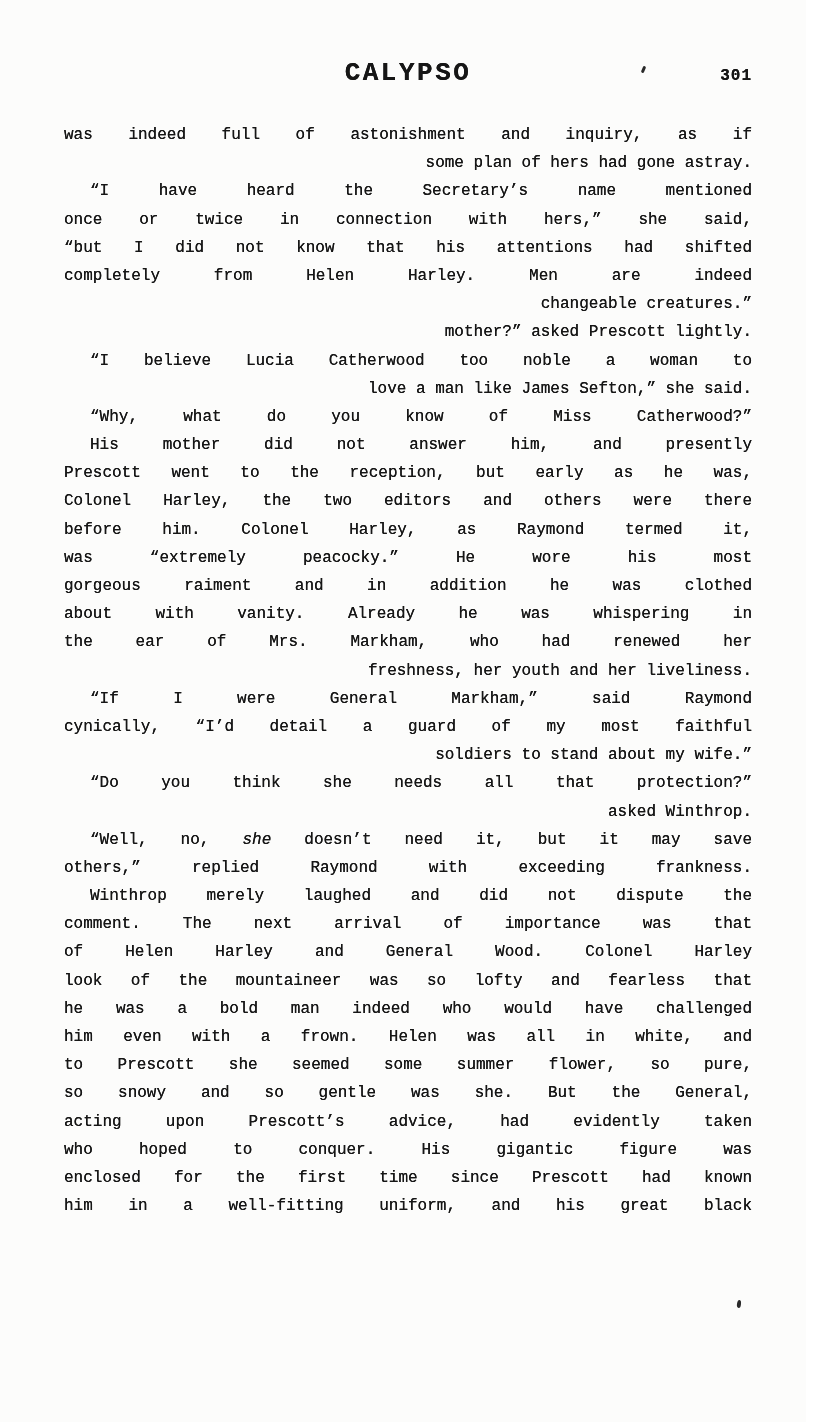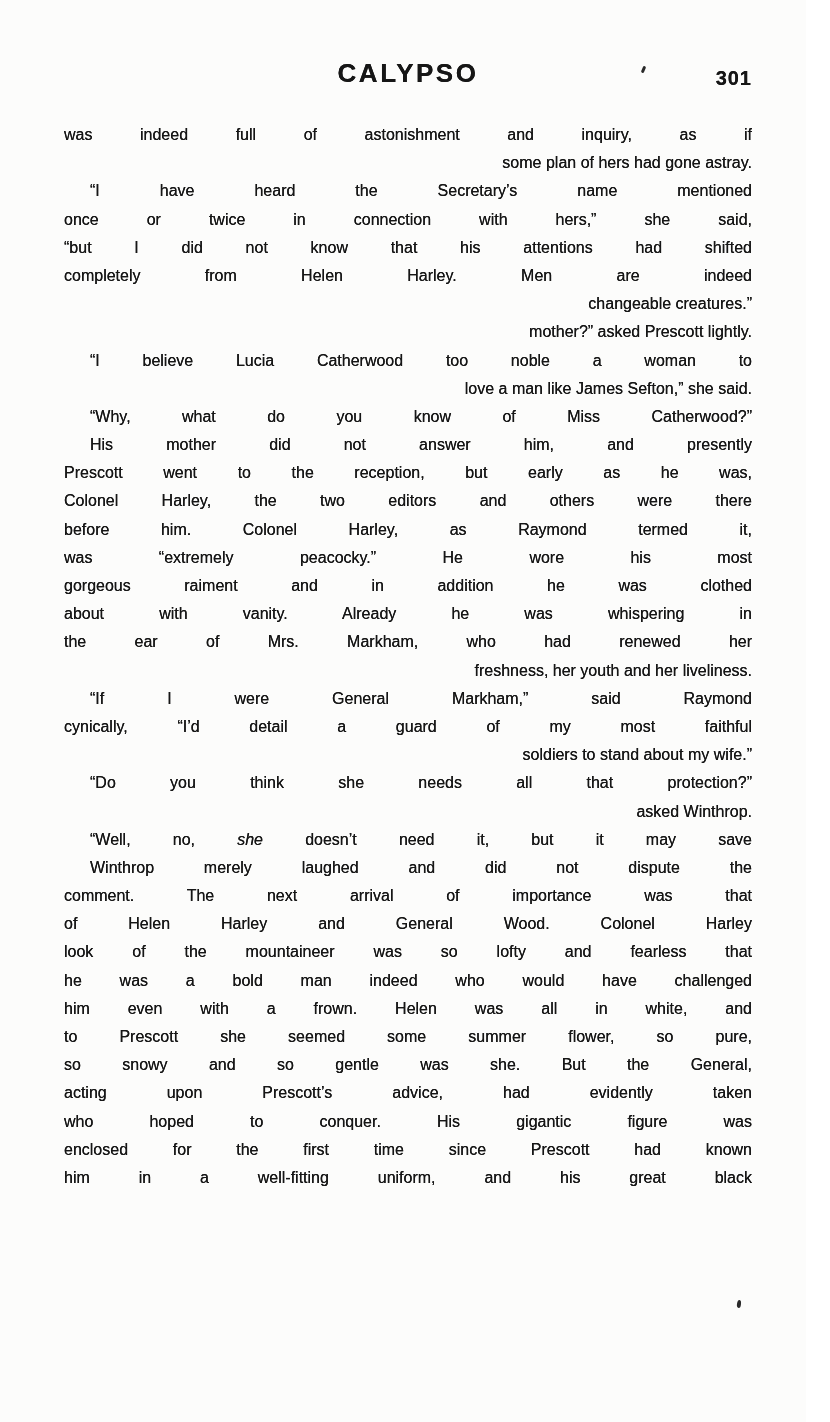--- a/index.html
+++ b/index.html
@@ -9,21 +9,21 @@
   html, body {
     margin: 0;
     padding: 0;
     background: #ffffff;
   }
   .page {
     position: relative;
     width: 806px;
     height: 1422px;
     background: var(--paper);
-    font-family: Liberation Sans, sans-serif;
+    font-family: Liberation Mono, monospace;
     color: var(--ink);
     overflow: hidden;
   }
   .running-head {
     position: absolute;
     top: 58px;
     left: 64px;
     width: 688px;
     height: 40px;
   }
@@ -32,21 +32,21 @@
     text-align: center;
     font-size: 26px;
     letter-spacing: 2.5px;
     font-weight: 600;
     text-shadow: 0 0 0.5px var(--ink);
   }
   .folio {
     position: absolute;
     top: 9px;
     right: 0;
-    font-size: 20px;
+    font-size: 16px;
     letter-spacing: 1px;
     font-weight: 600;
     text-shadow: 0 0 0.5px var(--ink);
   }
   .text-block {
     position: absolute;
     top: 121px;
     left: 64px;
     width: 688px;
     font-size: 16px;
@@ -124,20 +124,21 @@
       <div class="line justify"><span>gorgeous raiment and in addition he was clothed</span></div>
       <div class="line justify"><span>about with vanity. Already he was whispering in</span></div>
       <div class="line justify"><span>the ear of Mrs. Markham, who had renewed her</span></div>
       <div class="line"><span>freshness, her youth and her liveliness.</span></div>
       <div class="line justify indent"><span>“If I were General Markham,” said Raymond</span></div>
       <div class="line justify"><span>cynically, “I’d detail a guard of my most faithful</span></div>
       <div class="line"><span>soldiers to stand about my wife.”</span></div>
       <div class="line justify indent"><span>“Do you think she needs all that protection?”</span></div>
       <div class="line"><span>asked Winthrop.</span></div>
       <div class="line justify indent"><span>“Well, no, </span><span class="em">she</span><span> doesn’t need it, but it may save</span></div>
+      <div class="line justify"><span>others,” replied Raymond with exceeding frankness.</span></div>
       <div class="line justify indent"><span>Winthrop merely laughed and did not dispute the</span></div>
       <div class="line justify"><span>comment. The next arrival of importance was that</span></div>
       <div class="line justify"><span>of Helen Harley and General Wood. Colonel Harley</span></div>
       <div class="line justify"><span>look of the mountaineer was so lofty and fearless that</span></div>
       <div class="line justify"><span>he was a bold man indeed who would have challenged</span></div>
       <div class="line justify"><span>him even with a frown. Helen was all in white, and</span></div>
       <div class="line justify"><span>to Prescott she seemed some summer flower, so pure,</span></div>
       <div class="line justify"><span>so snowy and so gentle was she. But the General,</span></div>
       <div class="line justify"><span>acting upon Prescott’s advice, had evidently taken</span></div>
       <div class="line justify"><span>who hoped to conquer. His gigantic figure was</span></div>

